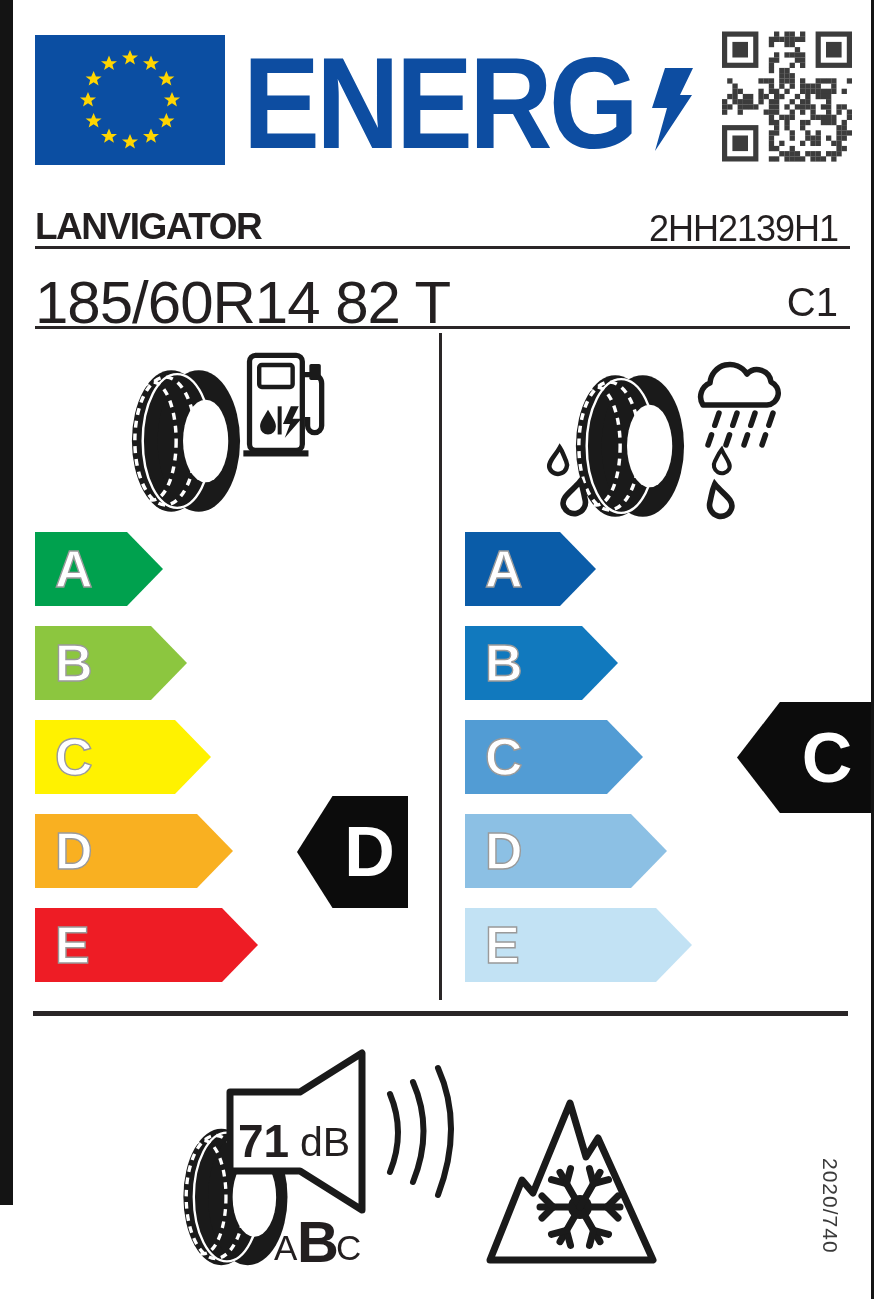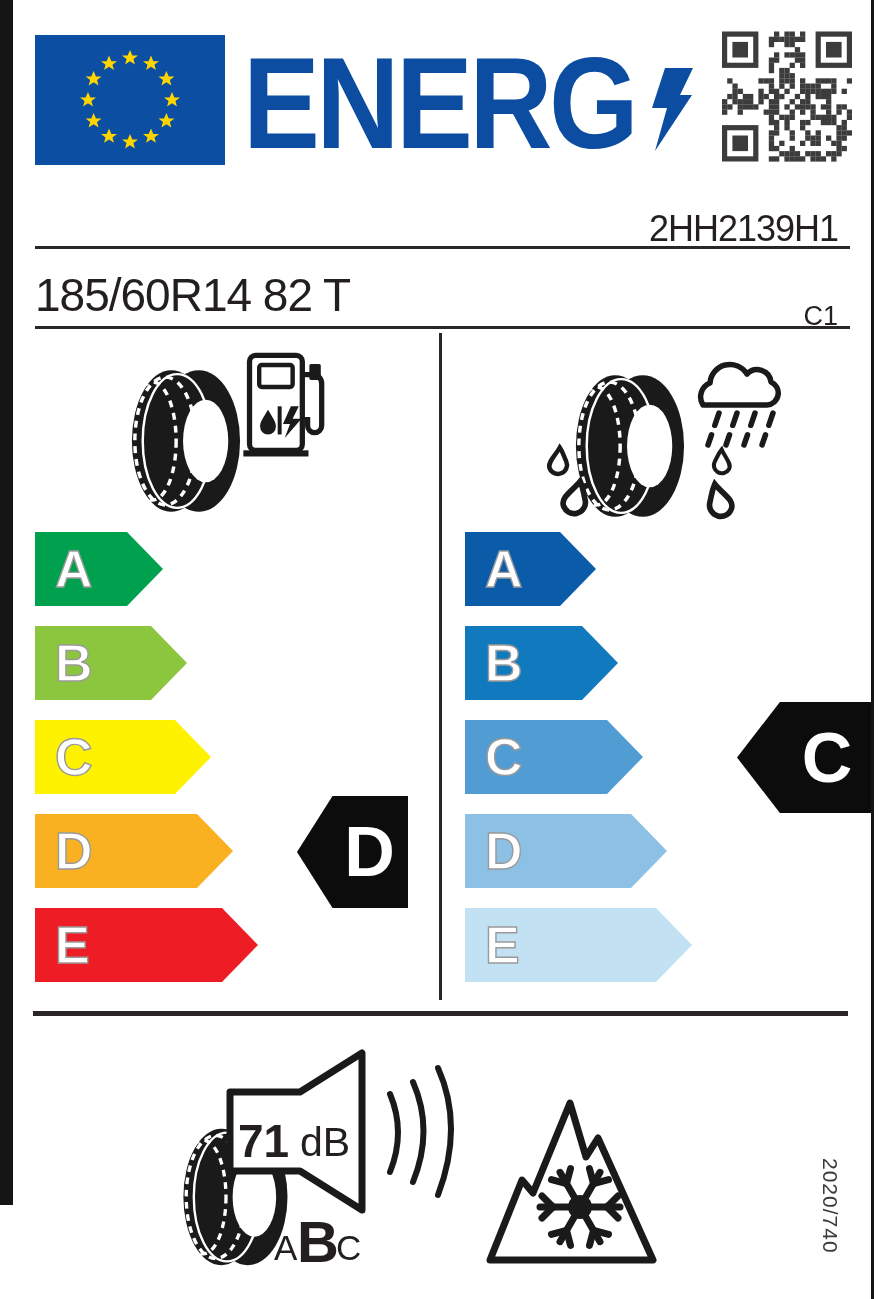--- a/index.html
+++ b/index.html
@@ -4,22 +4,22 @@
 <style>
   html,body{margin:0;padding:0;background:#fff;}
   #stage{position:relative;width:874px;height:1299px;background:#fff;overflow:hidden;
          font-family:"Liberation Sans",sans-serif;color:#231f20;}
   .abs{position:absolute;}
   .bar{background:#141414;}
   .rule{background:#2a2627;}
   
   #brand{left:35px;top:206px;font-size:37px;font-weight:bold;letter-spacing:-1.5px;}
   #article{right:36px;top:208px;font-size:36px;letter-spacing:-1px;text-align:right;}
-  #size{left:35px;top:268px;font-size:46px;letter-spacing:-1px;}
-  #tclass{right:36px;top:280px;font-size:27px;margin-top:21px;}
+  #size{left:35px;top:268px;font-size:60px;letter-spacing:-1px;}
+  #tclass{right:36px;top:280px;font-size:40px;}
   
   .arrow{position:absolute;height:74px;display:flex;align-items:center;
          clip-path:polygon(0 0,calc(100% - 36px) 0,100% 50%,calc(100% - 36px) 100%,0 100%);
          filter:drop-shadow(0 0 1.2px #8a8a8a);}
   .arrow span{font-size:52px;font-weight:bold;color:#fff;padding-left:20px;
               -webkit-text-stroke:1.4px #9a9a9a;}
   .indicator{position:absolute;background:#0c0c0c;display:flex;align-items:center;
              clip-path:polygon(0 50%,32% 0,100% 0,100% 100%,32% 100%);}
   .indicator span{font-size:70px;font-weight:bold;color:#fff;margin:0 auto 0 auto;padding-left:34px;}
   
@@ -276,20 +276,21 @@
           <rect x="14" y="24" width="1.02" height="1.02"></rect>
           <rect x="15" y="24" width="1.02" height="1.02"></rect>
           <rect x="17" y="24" width="1.02" height="1.02"></rect>
           <rect x="18" y="24" width="1.02" height="1.02"></rect>
           <rect x="19" y="24" width="1.02" height="1.02"></rect>
           <rect x="21" y="24" width="1.02" height="1.02"></rect>
         </g>
     </svg>
   </div>
 
+  <div class="abs" id="brand">LANVIGATOR</div>
   <div class="abs" id="article">2HH2139H1</div>
   <div class="abs rule" style="left:35px;top:246px;width:815px;height:3px;"></div>
 
   <div class="abs" id="size">185/60R14 82 T</div>
   <div class="abs" id="tclass">C1</div>
   <div class="abs rule" style="left:35px;top:326px;width:815px;height:3px;"></div>
 
   <div class="abs rule" style="left:439px;top:333px;width:3px;height:667px;"></div>
 
   <svg width="0" height="0" style="position:absolute">

